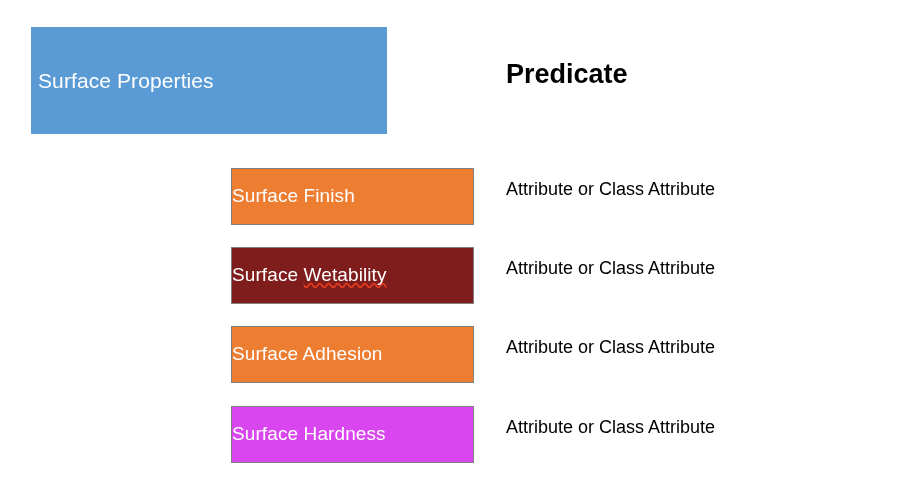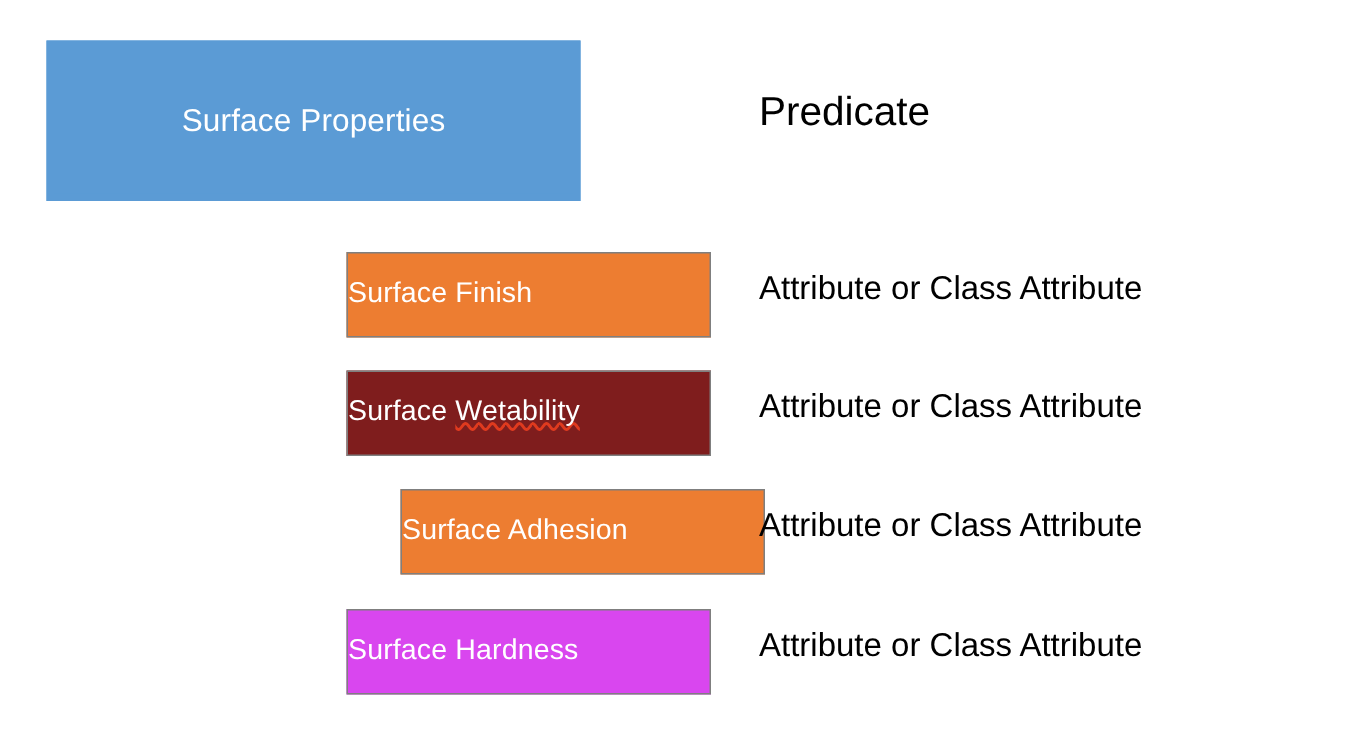--- a/index.html
+++ b/index.html
@@ -21,25 +21,25 @@
   }
 
   
   .node-predicate {
     position: absolute;
     left: 31px;
     top: 27px;
     width: 356px;
     height: 107px;
     background: #5B9BD5;
-    border: 5px solid #0369a1;
+    border: 7px solid #0369a1;
     box-sizing: border-box;
     display: flex;
     align-items: center;
-    justify-content: center;
+    justify-content: flex-start;
   }
   .node-predicate .node-label {
     color: #ffffff;
     font-size: 21px;
     font-weight: 400;
     letter-spacing: 0.1px;
     line-height: 1.1;
     text-align: center;
     white-space: nowrap;
   }
@@ -72,26 +72,26 @@
     text-decoration: underline wavy #E03A1E;
     text-decoration-skip-ink: none;
     text-underline-offset: 1px;
   }
 
   
   .annotation {
     position: absolute;
     left: 506px;
     color: #000000;
-    font-size: 22px;
+    font-size: 18px;
     font-weight: 400;
     line-height: 1.05;
     white-space: nowrap;
   }
-  .annotation-predicate { font-size: 27px; }
+  .annotation-predicate { font-size: 27px; font-weight: bold; }
 </style>
 </head>
 <body>
 
 <div id="canvas" style="width: 899px; height: 495px; background: rgb(255, 255, 255);">
 
   <div class="node-predicate" style="left: 31px; top: 27px; width: 356px; height: 107px; background: rgb(91, 155, 213); border-color: rgb(91, 155, 213);">
     <span class="node-label" style="color: rgb(255, 255, 255);">Surface Properties</span>
   </div>
 
@@ -99,21 +99,21 @@
 
   <div id="attribute-layer">
       <div class="node-attribute" style="left: 231px; top: 168px; width: 243px; height: 57px; background: rgb(237, 125, 49); border-color: rgb(127, 127, 127);">
         <span class="node-label" style="color: rgb(255, 255, 255);"><span>Surface Finish</span></span>
       </div>
       <div class="annotation" style="left: 506px; top: 180px; color: rgb(0, 0, 0);">Attribute or Class Attribute</div>
       <div class="node-attribute" style="left: 231px; top: 247px; width: 243px; height: 57px; background: #7f1d1d; border-color: rgb(127, 127, 127);">
         <span class="node-label" style="color: rgb(255, 255, 255);"><span>Surface </span><span class="misspelled" style="text-decoration-color: rgb(224, 58, 30);">Wetability</span></span>
       </div>
       <div class="annotation" style="left: 506px; top: 259px; color: rgb(0, 0, 0);">Attribute or Class Attribute</div>
-      <div class="node-attribute" style="left: 231px; top: 326px; width: 243px; height: 57px; background: rgb(237, 125, 49); border-color: rgb(127, 127, 127); margin-left: 36px;">
+      <div class="node-attribute" style="left: 231px; top: 326px; width: 243px; height: 57px; background: rgb(237, 125, 49); border-color: rgb(127, 127, 127);">
         <span class="node-label" style="color: rgb(255, 255, 255);"><span>Surface Adhesion</span></span>
       </div>
       <div class="annotation" style="left: 506px; top: 338px; color: rgb(0, 0, 0);">Attribute or Class Attribute</div>
       <div class="node-attribute" style="left: 231px; top: 406px; width: 243px; height: 57px; background: #d946ef; border-color: rgb(127, 127, 127);">
         <span class="node-label" style="color: rgb(255, 255, 255);"><span>Surface Hardness</span></span>
       </div>
       <div class="annotation" style="left: 506px; top: 418px; color: rgb(0, 0, 0);">Attribute or Class Attribute</div>
     </div>
 
 </div>

